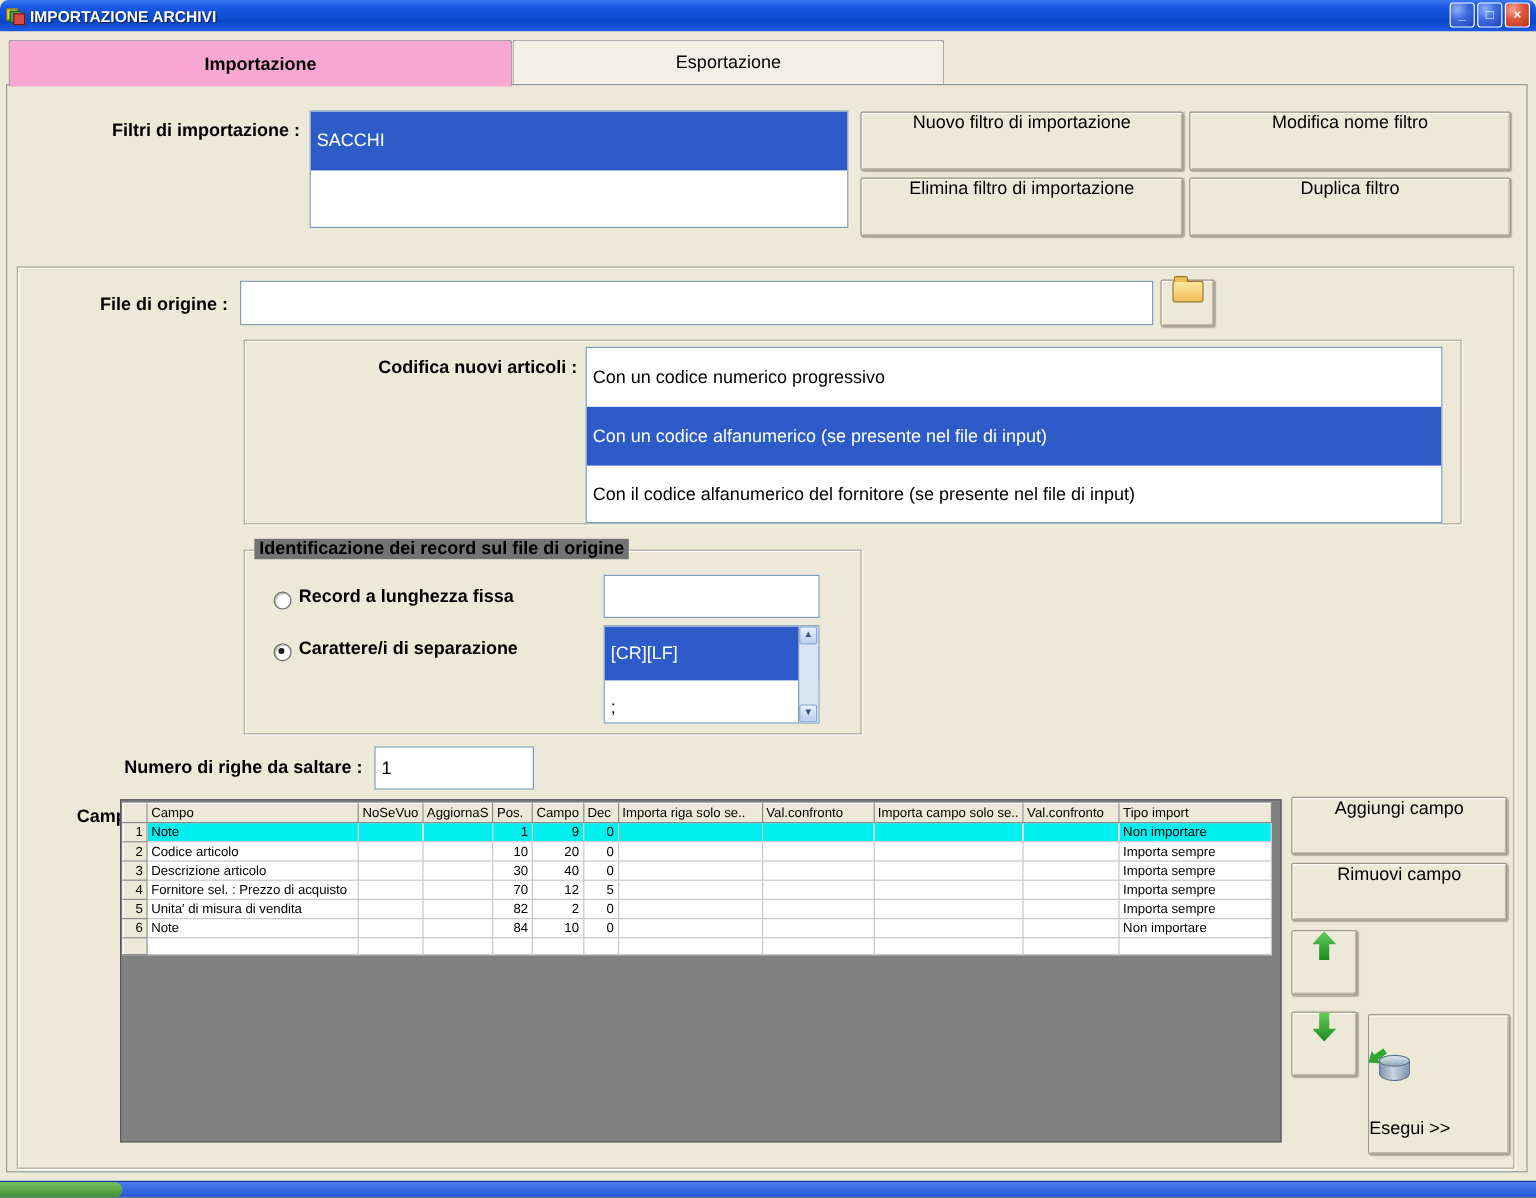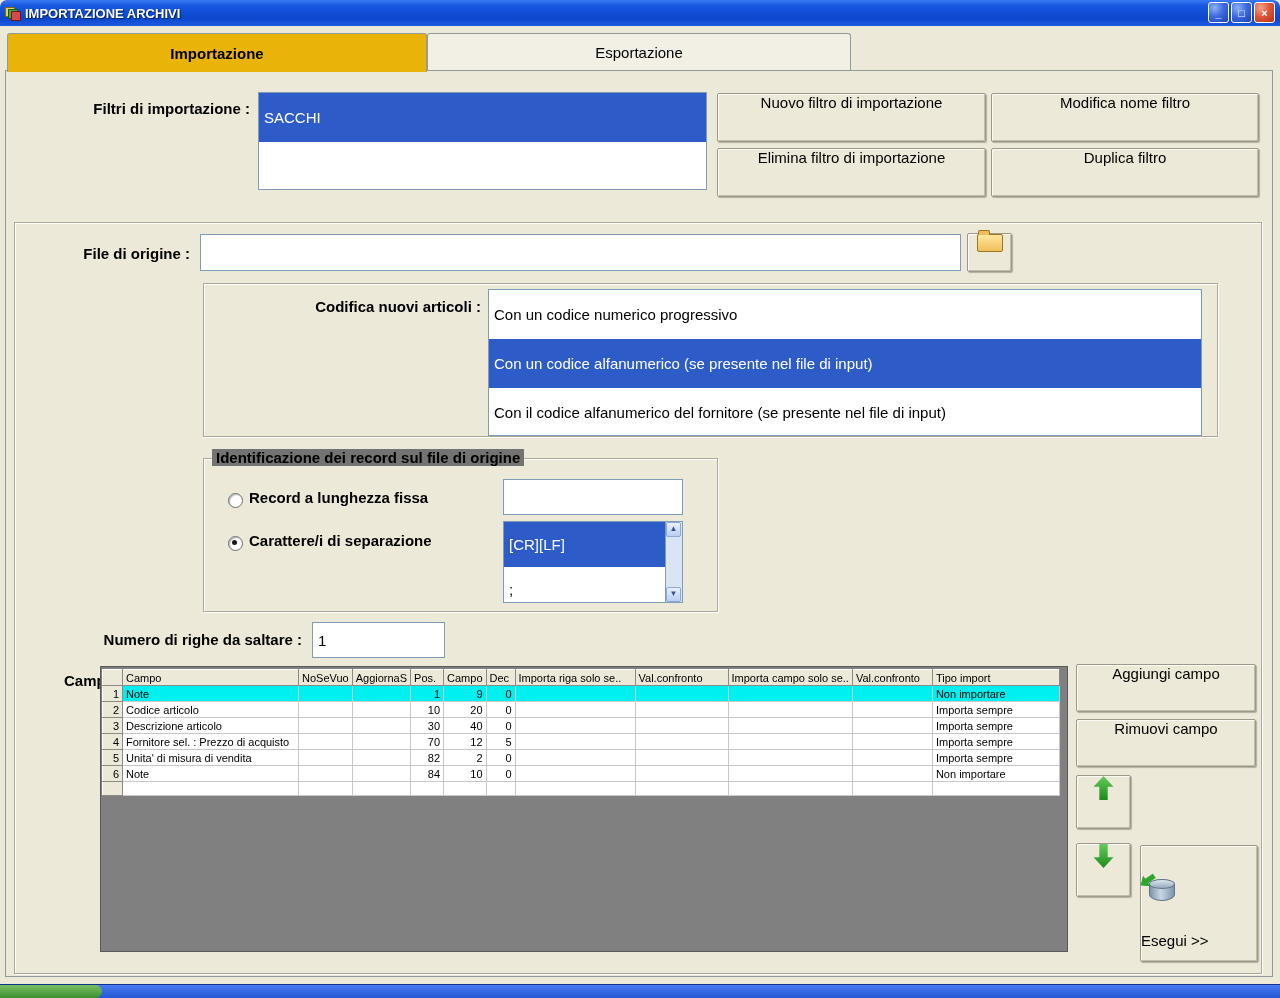--- a/index.html
+++ b/index.html
@@ -21,21 +21,21 @@
     font-size:11px; font-weight:bold; display:flex; align-items:center; justify-content:center; box-sizing:border-box; }
   .wb-blue { background:radial-gradient(circle at 30% 25%,#8FB2F5 0%,#3D6AE0 45%,#1C43B8 100%); }
   .wb-red  { background:radial-gradient(circle at 30% 25%,#F2A48C 0%,#E0563A 45%,#B03318 100%); }
 
   
   .panel { position:absolute; left:5px; top:70px; width:1268px; height:907px; background:#ECE9D8;
     border:1px solid #919B9C; box-sizing:border-box; }
   .tab { position:absolute; top:33px; height:37px; background:#F2F0E4; border:1px solid #919B9C; border-bottom:none;
     border-radius:3px 3px 0 0; box-sizing:border-box; display:flex; align-items:center; justify-content:center;
     font-size:15px; z-index:2; }
-  .tab.active { height:39px; background:#eab308; font-weight:bold; z-index:3; }
+  .tab.active { height:39px; background:#f9a8d4; font-weight:bold; z-index:3; }
 
   
   .lbl { position:absolute; font-size:15px; font-weight:bold; }
   .r { text-align:right; }
   .field { position:absolute; background:#fff; border:1px solid #7F9DB9; box-sizing:border-box; }
   input.field { font:15px "Liberation Sans","DejaVu Sans",sans-serif; padding:0 5px; outline:none; }
   .list { overflow:hidden; }
   .li { height:25px; line-height:25px; padding:12px 5px; font-size:15px; white-space:nowrap; overflow:hidden; }
   .li.small { height:21px; line-height:21px; }
   .li.sel { background:#2D5CC8; color:#fff; }
@@ -114,21 +114,21 @@
       <span class="winbtn wb-blue">_</span>
       <span class="winbtn wb-blue">□</span>
       <span class="winbtn wb-red">×</span>
     </span>
   </div>
 
   <div class="panel"></div>
   <div class="tab active" style="left:7px; width:420px;">
     <span>Importazione</span>
   </div>
-  <div class="tab" style="left:427px; width:424px;text-align:center;">
+  <div class="tab" style="left:427px; width:360px;text-align:center;">
     <span>Esportazione</span>
   </div>
 
   <div class="lbl r" style="left:30px; top:100px; width:220px;">Filtri di importazione :</div>
   <div class="field list" style="left:258px; top:92px; width:449px; height:98px;">
     <div class="li sel">SACCHI</div>
   </div>
   <div class="btn" style="left:717px; top:93px; width:269px; height:49px;">
     <span>Nuovo filtro di importazione</span>
   </div>

